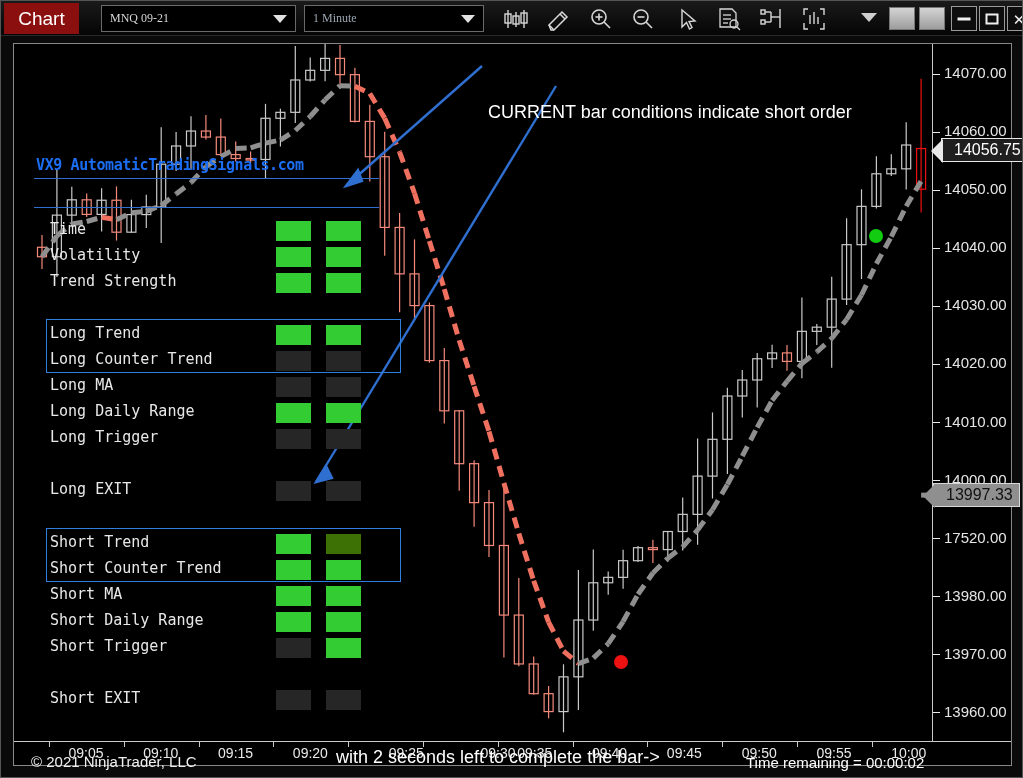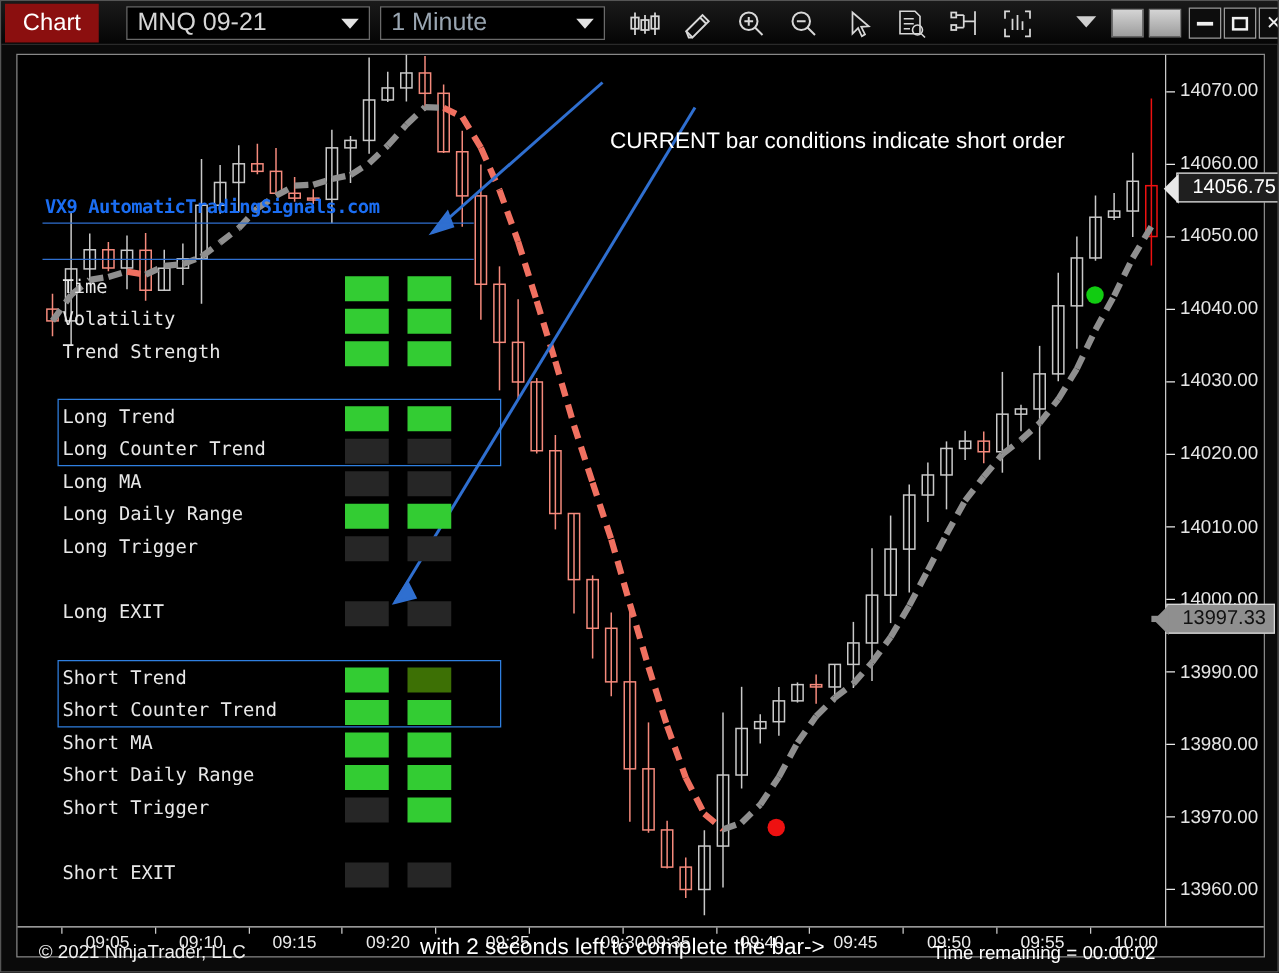--- a/index.html
+++ b/index.html
@@ -10,21 +10,21 @@
 
   
   #titlebar{position:absolute;left:0;top:0;width:1023px;height:35px;
             background:linear-gradient(#1a1a1a,#050505);
             border-bottom:1px solid #2a2a2a;box-sizing:border-box;}
   #chart-tab{position:absolute;left:3px;top:2px;width:75px;height:31px;
              background:#8b0f0f;color:#fff;font-size:19px;line-height:31px;
              text-align:center;}
   .combo{position:absolute;top:4px;height:27px;background:#000;
          border:1px solid #6a6a6a;box-sizing:border-box;color:#d6d6d6;
-         font-size:20px;line-height:25px;padding-left:8px;}
+         font-size:12px;line-height:25px;padding-left:8px;font-family:Liberation Serif, serif;}
   #sym-combo{left:100px;width:195px;}
   #tf-combo{left:303px;width:180px;}
   .combo .cv{color:#d6d6d6;}
   #tf-combo .cv{color:#9aa6b2;}
   .caret{position:absolute;right:8px;top:9px;width:0;height:0;
          border-left:7px solid transparent;border-right:7px solid transparent;
          border-top:8px solid #e2e2e2;}
   .tbi{position:absolute;top:5px;width:34px;height:26px;}
   .tbi svg{display:block;}
   #dd-arrow{position:absolute;left:860px;top:12px;width:0;height:0;
@@ -428,21 +428,21 @@
 
     <div id="priceaxis">
         <div class="ptick" style="top: 20.0417px;"><span class="dash"></span><span>14070.00</span></div>
         <div class="ptick" style="top: 78.125px;"><span class="dash"></span><span>14060.00</span></div>
         <div class="ptick" style="top: 136.208px;"><span class="dash"></span><span>14050.00</span></div>
         <div class="ptick" style="top: 194.292px;"><span class="dash"></span><span>14040.00</span></div>
         <div class="ptick" style="top: 252.375px;"><span class="dash"></span><span>14030.00</span></div>
         <div class="ptick" style="top: 310.458px;"><span class="dash"></span><span>14020.00</span></div>
         <div class="ptick" style="top: 368.542px;"><span class="dash"></span><span>14010.00</span></div>
         <div class="ptick" style="top: 426.625px;"><span class="dash"></span><span>14000.00</span></div>
-        <div class="ptick" style="top: 484.708px;"><span class="dash"></span><span>13990.00</span></div>
+        <div class="ptick" style="top: 484.708px;"><span class="dash"></span><span>17520.00</span></div>
         <div class="ptick" style="top: 542.792px;"><span class="dash"></span><span>13980.00</span></div>
         <div class="ptick" style="top: 600.875px;"><span class="dash"></span><span>13970.00</span></div>
         <div class="ptick" style="top: 658.958px;"><span class="dash"></span><span>13960.00</span></div>
         <div class="pmark" id="pmark-last" style="top: 94.0021px;">
           <span class="nib"></span>
           <span>14056.75</span>
         </div>
         <div class="pmark" id="pmark-ma" style="top: 439.133px;">
           <span class="nib"></span>
           <span>13997.33</span>

